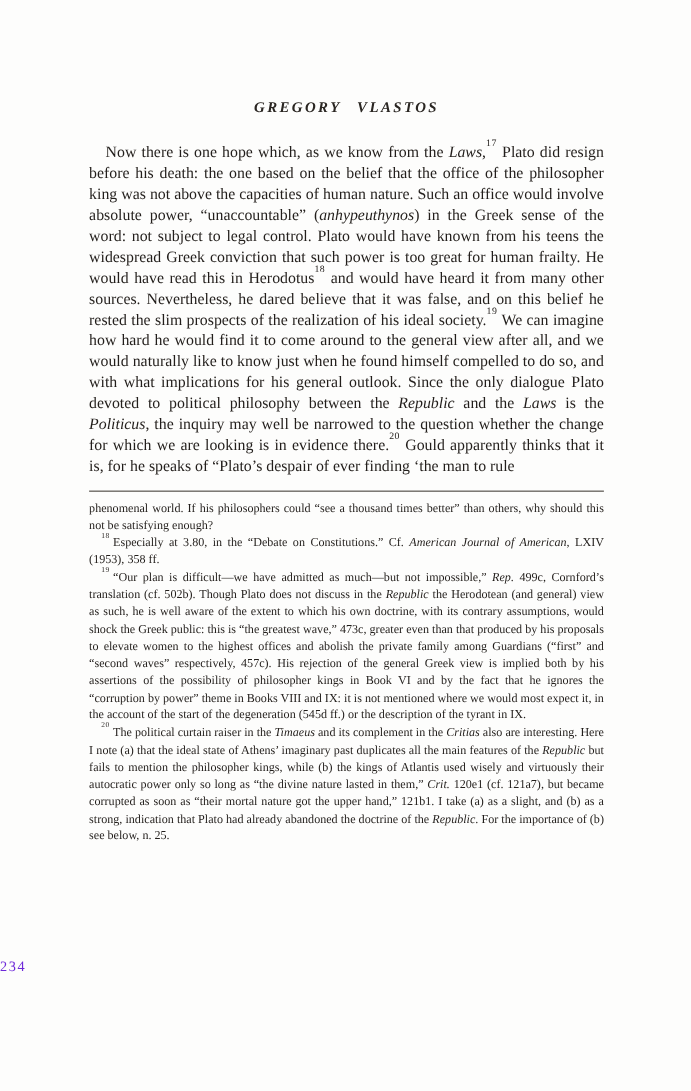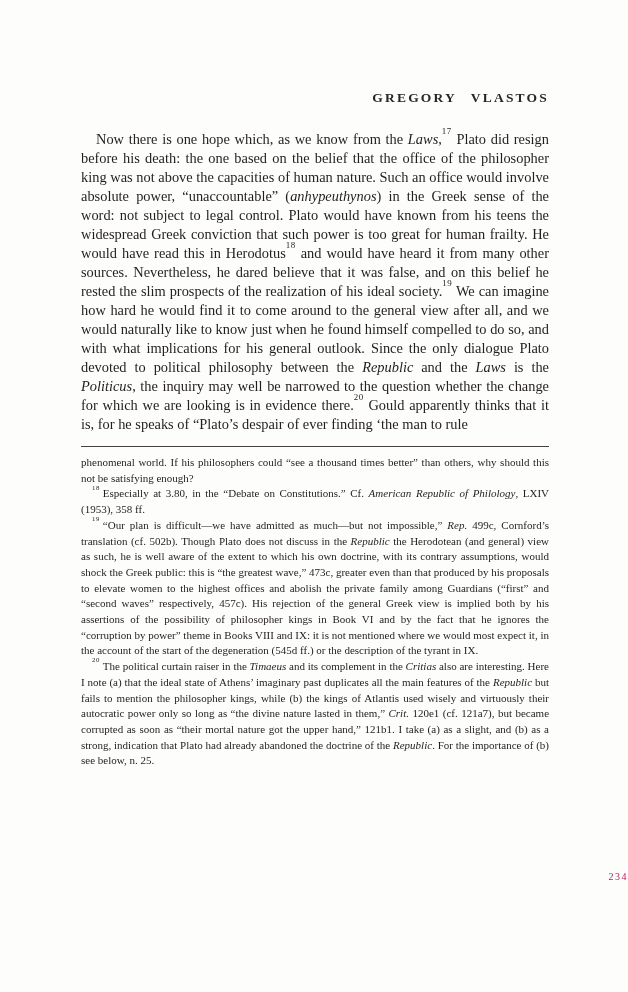--- a/index.html
+++ b/index.html
@@ -16,21 +16,22 @@
     color: #221e1b;
     overflow: hidden;
   }
   .content {
     position: absolute;
     left: 81px;
     top: 90px;
     width: 468px;
   }
   .running-header {
-    text-align: right;
+    text-align: center;
+    font-style: italic;
     font-size: 13.5px;
     letter-spacing: 2.2px;
     word-spacing: 9px;
     font-weight: bold;
     color: #2a2622;
   }
   .body-paragraph {
     margin: 24px 0 0 0;
     font-size: 14.4px;
     line-height: 19px;
@@ -64,44 +65,44 @@
     text-indent: 0;
   }
   .fn-num {
     margin-right: 3px;
   }
   .page-number {
     position: absolute;
     top: 871px;
     left: 0;
     right: 0;
-    text-align: right;
-    font-size: 10px;
+    text-align: left;
+    font-size: 13px;
     letter-spacing: 1.5px;
-    color: #be185d;
+    color: #6d28d9;
   }
 </style>
 </head>
 <body>
 
 <div class="page">
   <div class="content">
 
     <div class="running-header">GREGORY VLASTOS</div>
 
     <p class="body-paragraph">Now there is one hope which, as we know from the <i>Laws</i>,<sup>17</sup> Plato did resign before his death: the one based on the belief that the office of the philosopher king was not above the capacities of human nature. Such an office would involve absolute power, “unaccountable” (<i>anhypeuthynos</i>) in the Greek sense of the word: not subject to legal control. Plato would have known from his teens the widespread Greek conviction that such power is too great for human frailty. He would have read this in Herodotus<sup>18</sup> and would have heard it from many other sources. Nevertheless, he dared believe that it was false, and on this belief he rested the slim prospects of the realization of his ideal society.<sup>19</sup> We can imagine how hard he would find it to come around to the general view after all, and we would naturally like to know just when he found himself compelled to do so, and with what implications for his general outlook. Since the only dialogue Plato devoted to political philosophy between the <i>Republic</i> and the <i>Laws</i> is the <i>Politicus</i>, the inquiry may well be narrowed to the question whether the change for which we are looking is in evidence there.<sup>20</sup> Gould apparently thinks that it is, for he speaks of “Plato’s despair of ever finding ‘the man to rule</p>
 
     <hr class="fn-separator">
 
     <div class="footnotes">
 
       <p class="footnote continuation">phenomenal world. If his philosophers could “see a thousand times better” than others, why should this not be satisfying enough?</p>
 
 
-      <p class="footnote"><sup class="fn-num">18</sup><span>Especially at 3.80, in the “Debate on Constitutions.” Cf. <i>American Republic of Philology</i>, LXIV (1953), 358 ff.</span></p>
+      <p class="footnote"><sup class="fn-num">18</sup><span>Especially at 3.80, in the “Debate on Constitutions.” Cf. <i>American Journal of American</i>, LXIV (1953), 358 ff.</span></p>
 
       <p class="footnote"><sup class="fn-num">19</sup><span>“Our plan is difficult—we have admitted as much—but not impossible,” <i>Rep.</i> 499c, Cornford’s translation (cf. 502b). Though Plato does not discuss in the <i>Republic</i> the Herodotean (and general) view as such, he is well aware of the extent to which his own doctrine, with its contrary assumptions, would shock the Greek public: this is “the greatest wave,” 473c, greater even than that produced by his proposals to elevate women to the highest offices and abolish the private family among Guardians (“first” and “second waves” respectively, 457c). His rejection of the general Greek view is implied both by his assertions of the possibility of philosopher kings in Book VI and by the fact that he ignores the “corruption by power” theme in Books VIII and IX: it is not mentioned where we would most expect it, in the account of the start of the degeneration (545d ff.) or the description of the tyrant in IX.</span></p>
 
       <p class="footnote"><sup class="fn-num">20</sup><span>The political curtain raiser in the <i>Timaeus</i> and its complement in the <i>Critias</i> also are interesting. Here I note (a) that the ideal state of Athens’ imaginary past duplicates all the main features of the <i>Republic</i> but fails to mention the philosopher kings, while (b) the kings of Atlantis used wisely and virtuously their autocratic power only so long as “the divine nature lasted in them,” <i>Crit.</i> 120e1 (cf. 121a7), but became corrupted as soon as “their mortal nature got the upper hand,” 121b1. I take (a) as a slight, and (b) as a strong, indication that Plato had already abandoned the doctrine of the <i>Republic</i>. For the importance of (b) see below, n. 25.</span></p>
 
     </div>
   </div>
 
   <div class="page-number">234</div>
 </div>

